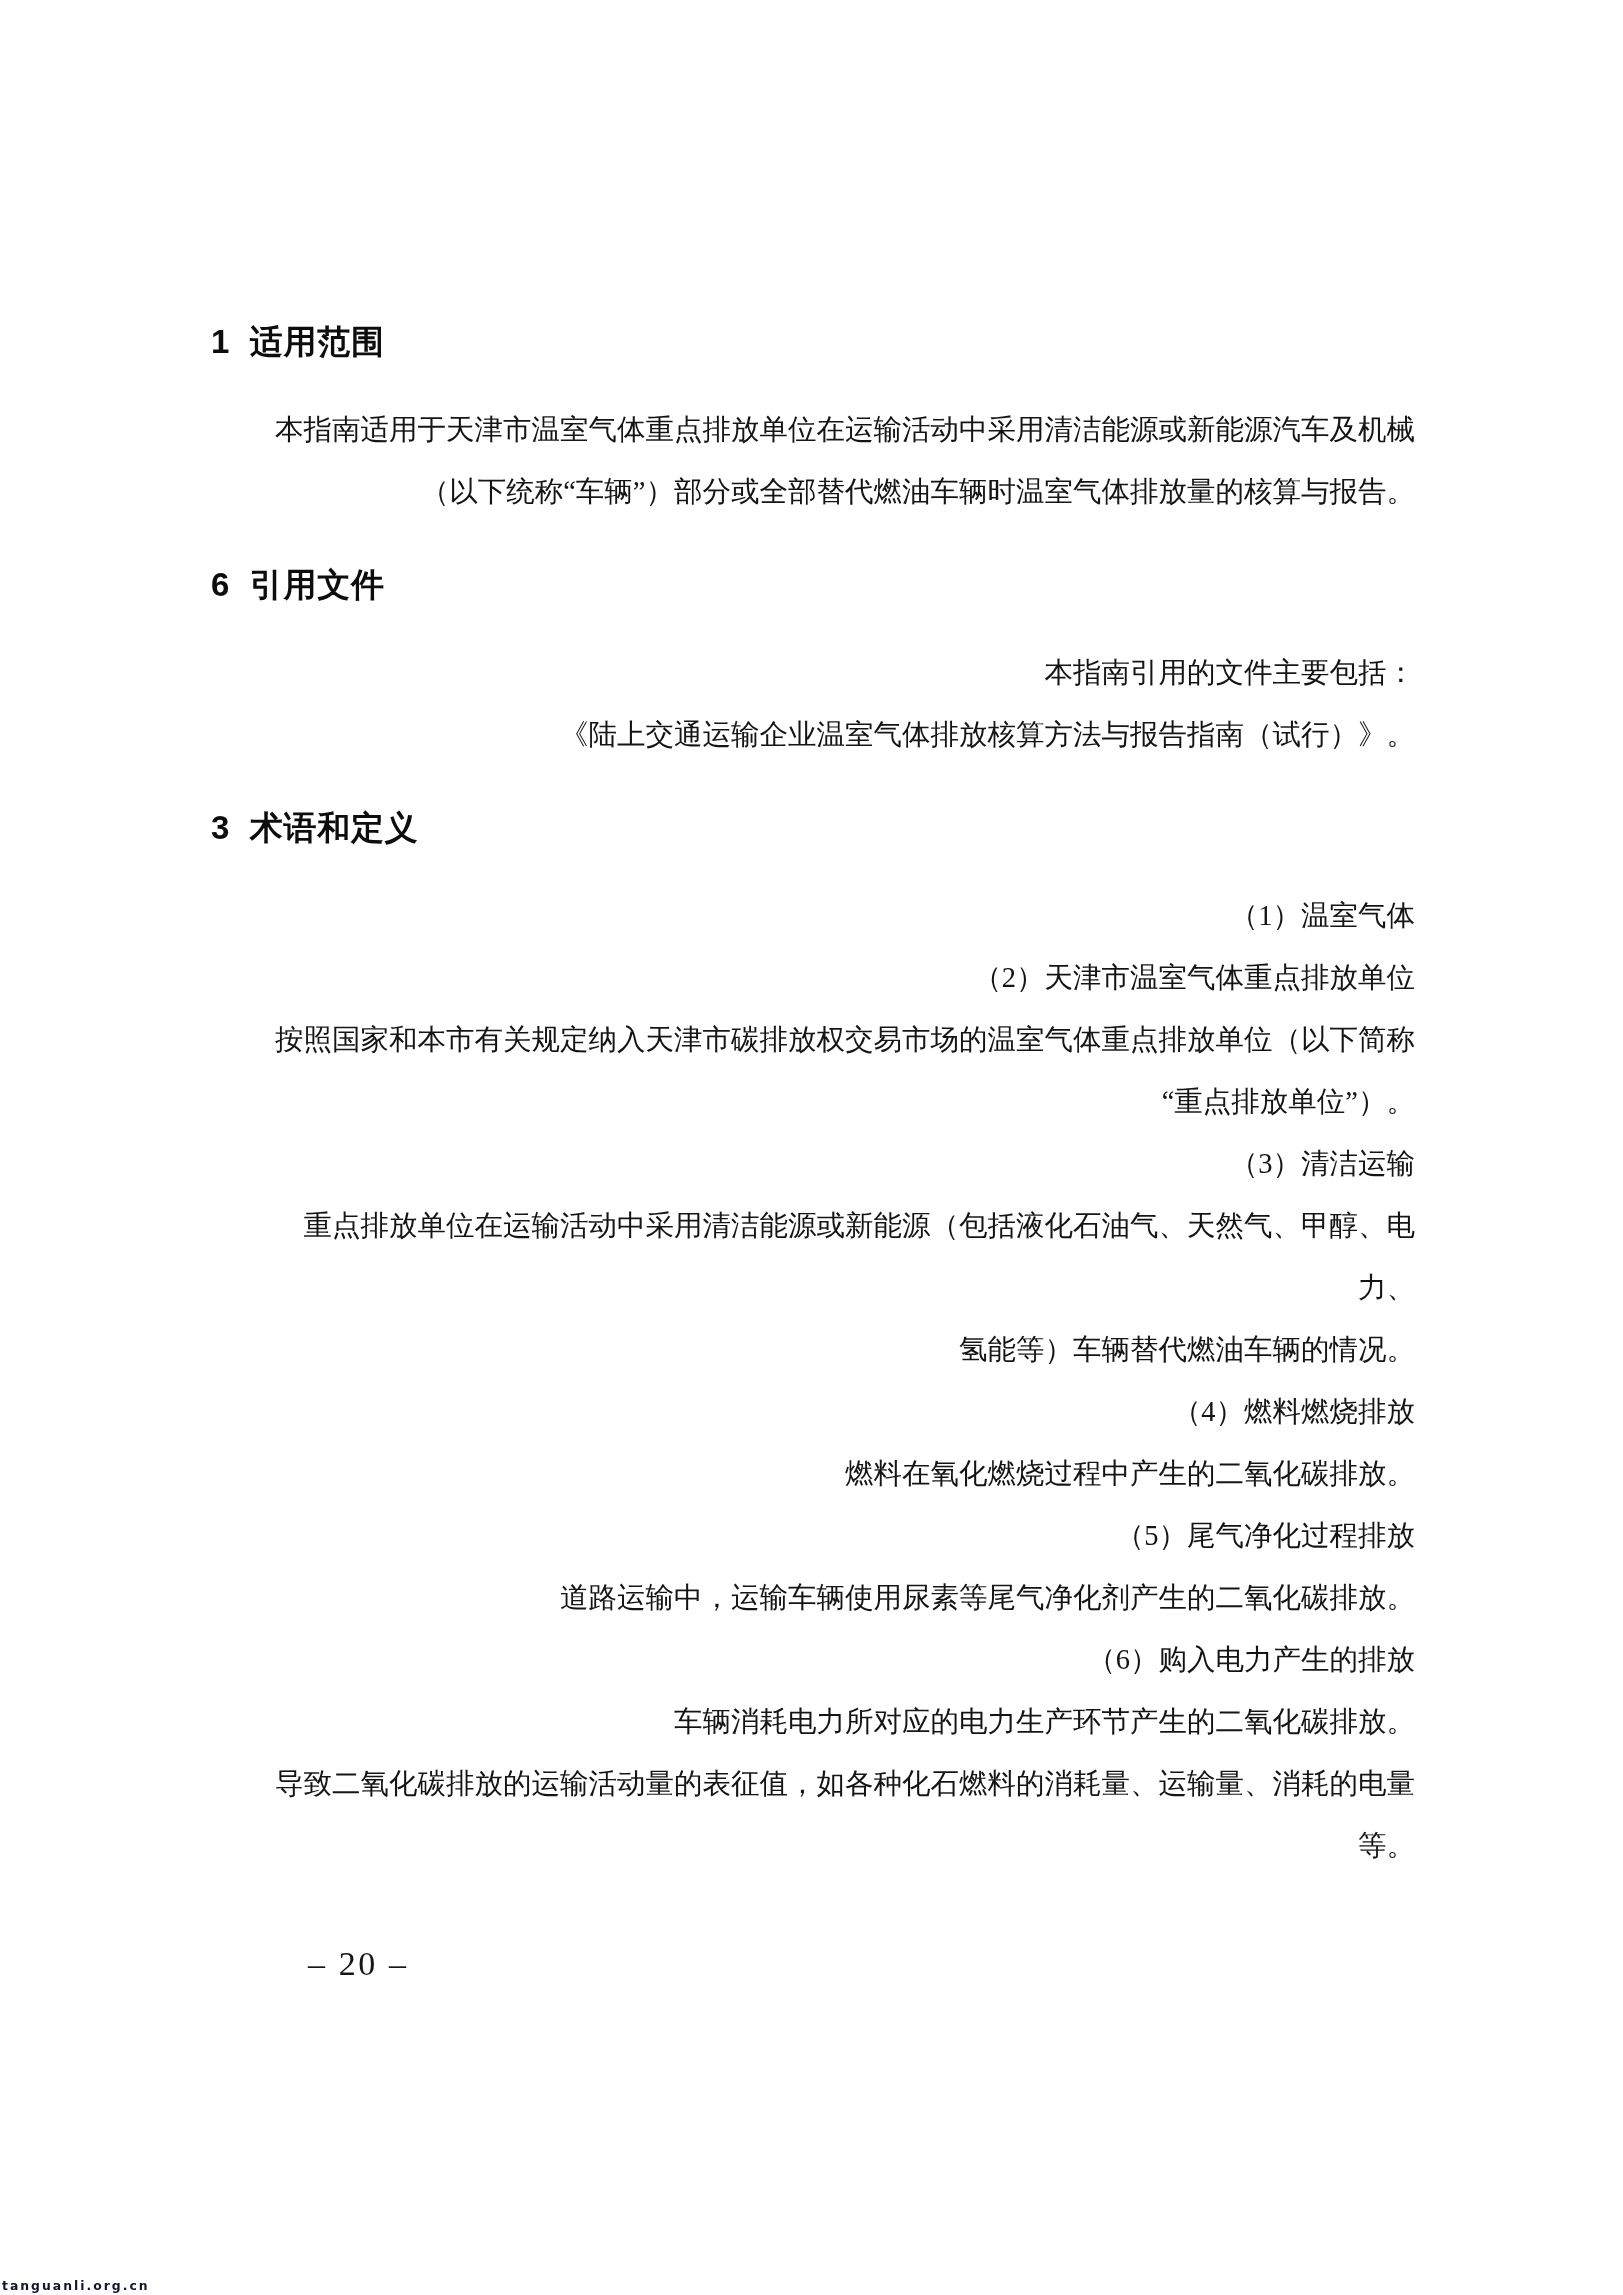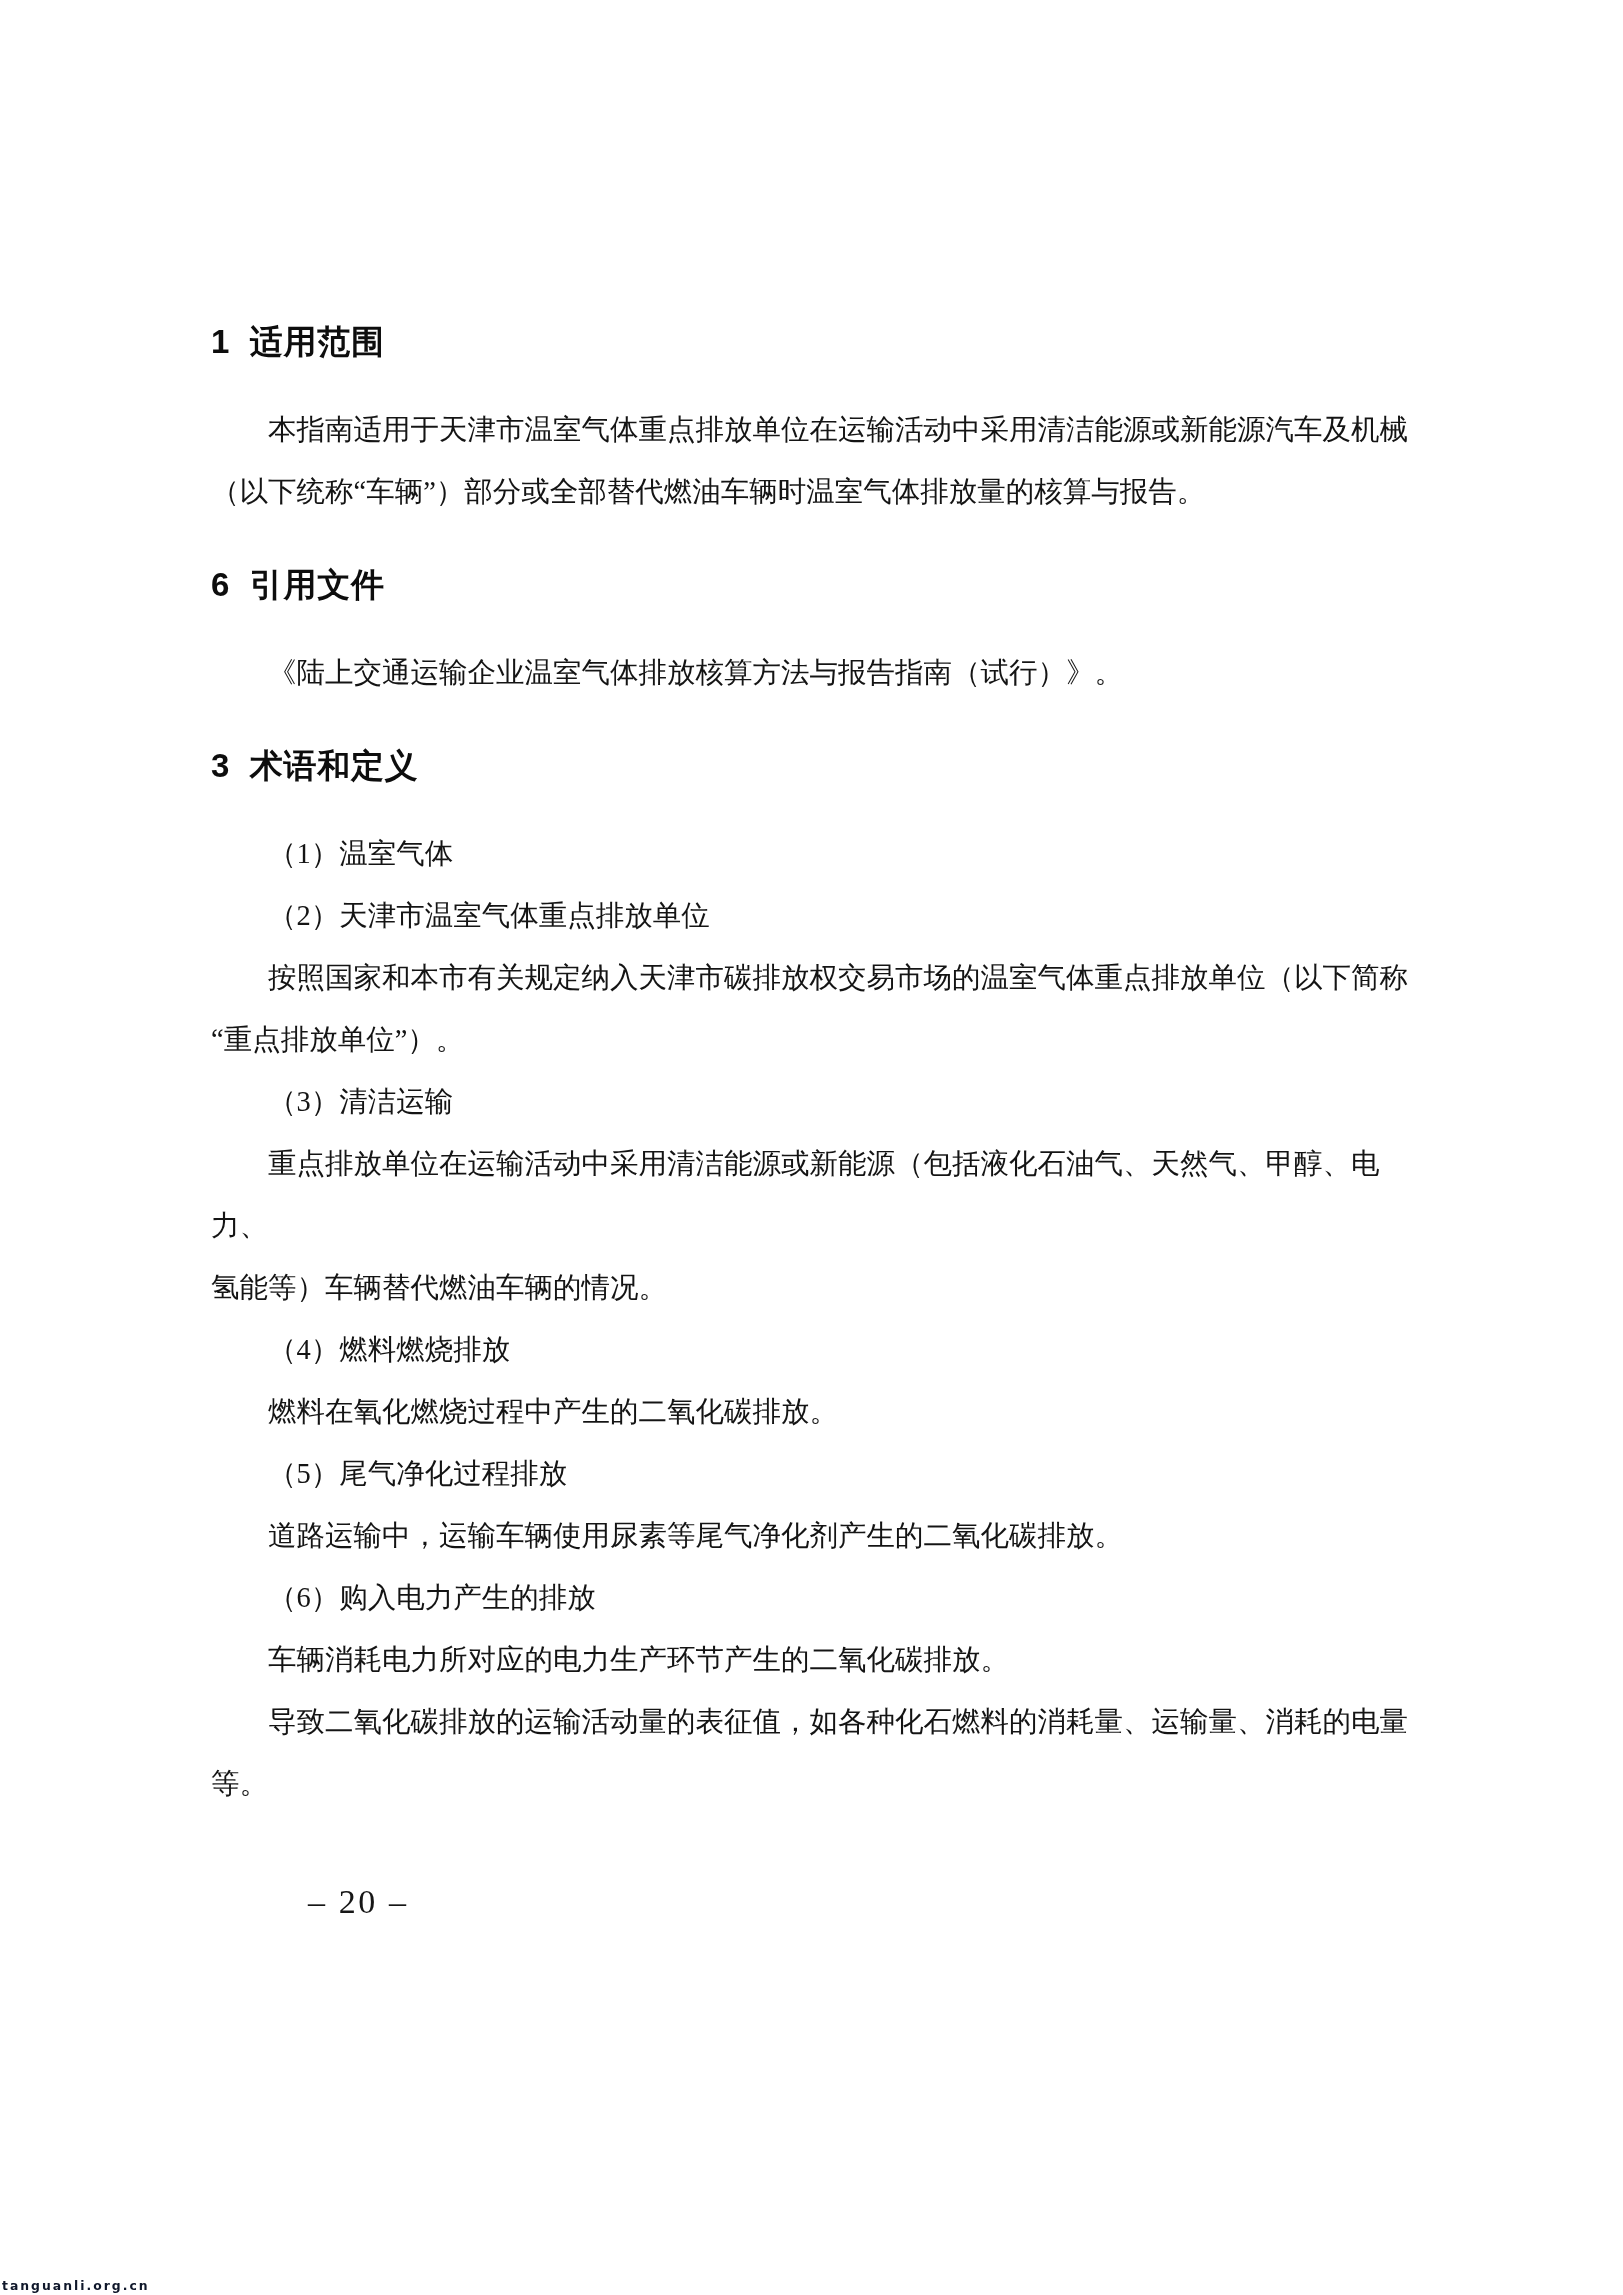--- a/index.html
+++ b/index.html
@@ -30,20 +30,21 @@
   }
   .section-heading.first { margin-top: 0; }
   .body-para {
     font-family: "Liberation Serif", "DejaVu Serif", serif;
     font-size: 28.5px;
     line-height: 62px;
     margin: 0;
     text-indent: 57px;
     white-space: pre-line;
     color: #141414;
+    text-align: right;
   }
   .page-number {
     font-family: "Liberation Serif", "DejaVu Serif", serif;
     font-size: 34px;
     line-height: 62px;
     margin: 56px 0 0 97px;
     letter-spacing: 2.6px;
     color: #161616;
   }
   .watermark {
@@ -60,20 +61,21 @@
 </head>
 <body>
 
 <div class="page">
 
   <h2 class="section-heading first">1  适用范围</h2>
   <p class="body-para">本指南适用于天津市温室气体重点排放单位在运输活动中采用清洁能源或新能源汽车及机械
 （以下统称“车辆”）部分或全部替代燃油车辆时温室气体排放量的核算与报告。</p>
 
   <h2 class="section-heading">6  引用文件</h2>
+  <p class="body-para">本指南引用的文件主要包括：</p>
   <p class="body-para">《陆上交通运输企业温室气体排放核算方法与报告指南（试行）》。</p>
 
   <h2 class="section-heading">3  术语和定义</h2>
 
   <p class="body-para">（1）温室气体</p>
 
   <p class="body-para">（2）天津市温室气体重点排放单位</p>
   <p class="body-para">按照国家和本市有关规定纳入天津市碳排放权交易市场的温室气体重点排放单位（以下简称
 “重点排放单位”）。</p>
 

